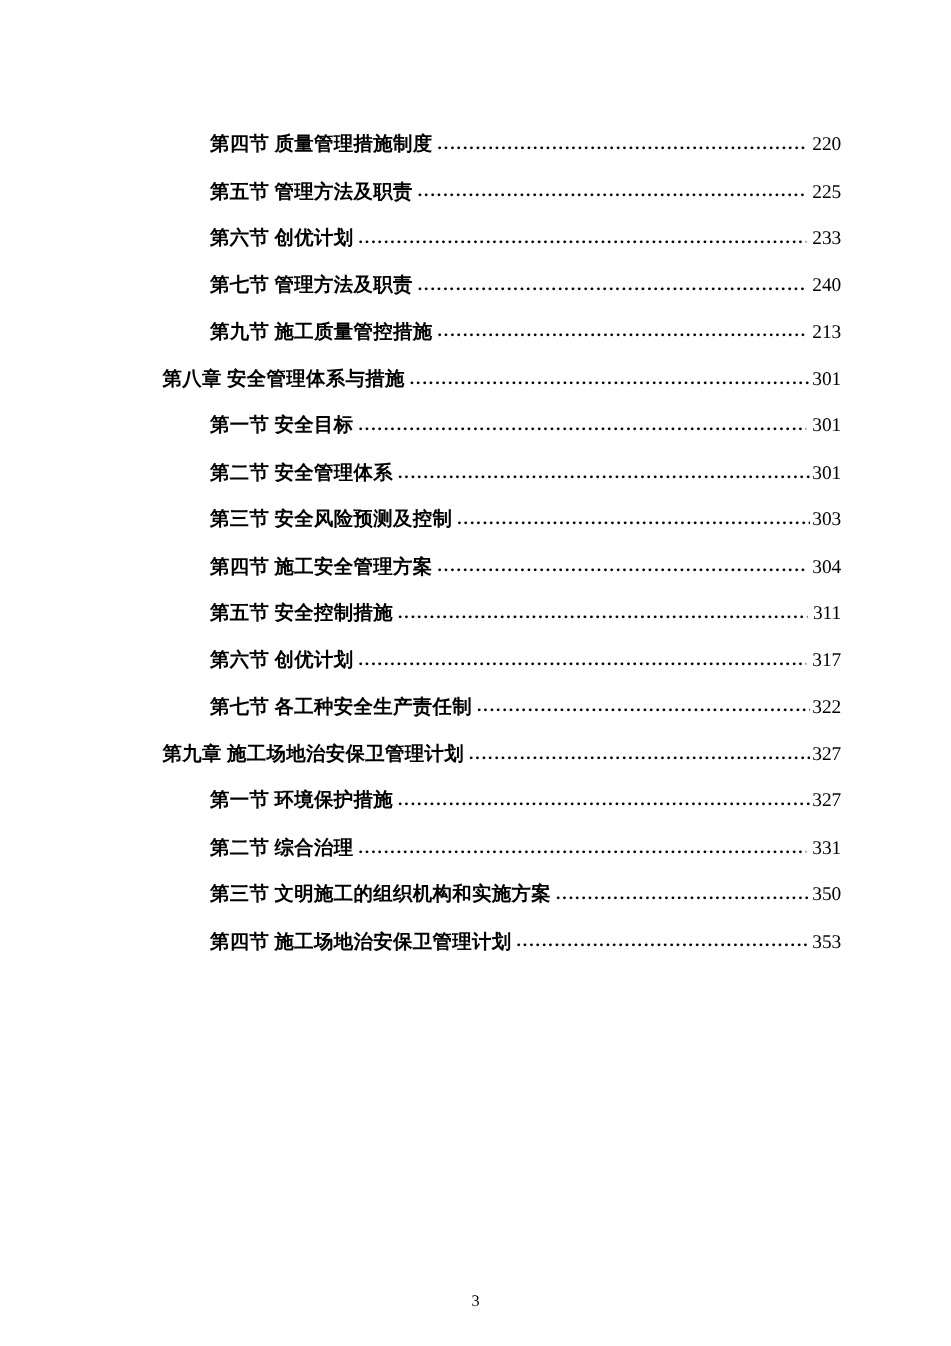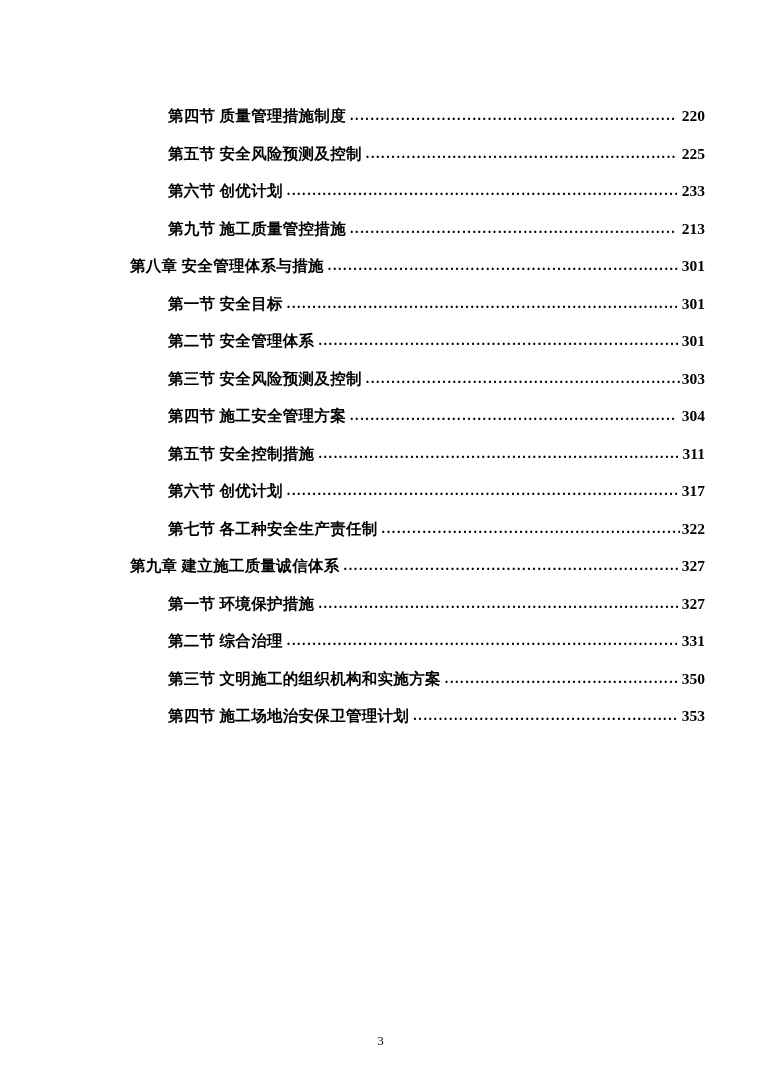--- a/index.html
+++ b/index.html
@@ -12,21 +12,21 @@
     height: 1077px;
     font-family: "Liberation Serif", "DejaVu Serif", serif;
     color: #000000;
     position: relative;
     overflow: hidden;
   }
   .page {
     width: 761px;
     height: 1077px;
     box-sizing: border-box;
-    padding: 108px 56px 40px 88px;
+    padding: 108px 88px 40px 88px;
     position: relative;
   }
   .toc {
     display: block;
   }
   .toc-entry {
     display: flex;
     align-items: baseline;
     font-size: 15.5px;
     line-height: 1;
@@ -55,21 +55,21 @@
     color: #000;
     position: relative;
     top: -1px;
   }
   .toc-dots::after {
     content: "......................................................................................................................................";
   }
   .toc-page {
     flex: 0 0 auto;
     text-align: center;
-    font-weight: bold;
+    font-weight: normal;
     font-size: 15.5px;
   }
   .toc-entry .gap-before-page {
     display: inline-block;
   }
   .footer {
     position: absolute;
     left: 0;
     right: 0;
     bottom: 28px;
@@ -84,30 +84,36 @@
 <div class="page">
 
   <div class="toc" id="toc-list">
       <div class="toc-entry level-2">
         <span class="toc-title">第四节 质量管理措施制度</span>
         <span class="toc-dots"></span>
         <span class="gap-before-page" style="width: 5px;"></span>
         <span class="toc-page">220</span>
       </div>
       <div class="toc-entry level-2">
-        <span class="toc-title">第五节 安全风险预测及控制</span>
+        <span class="toc-title">第五节 管理方法及职责</span>
         <span class="toc-dots"></span>
         <span class="gap-before-page" style="width: 5px;"></span>
         <span class="toc-page">225</span>
       </div>
       <div class="toc-entry level-2">
         <span class="toc-title">第六节 创优计划</span>
         <span class="toc-dots"></span>
         <span class="gap-before-page" style="width: 5px;"></span>
         <span class="toc-page">233</span>
+      </div>
+      <div class="toc-entry level-2">
+        <span class="toc-title">第七节 管理方法及职责</span>
+        <span class="toc-dots"></span>
+        <span class="gap-before-page" style="width: 5px;"></span>
+        <span class="toc-page">240</span>
       </div>
       <div class="toc-entry level-2">
         <span class="toc-title">第九节 施工质量管控措施</span>
         <span class="toc-dots"></span>
         <span class="gap-before-page" style="width: 5px;"></span>
         <span class="toc-page">213</span>
       </div>
       <div class="toc-entry level-1">
         <span class="toc-title">第八章 安全管理体系与措施</span>
         <span class="toc-dots"></span>
@@ -146,21 +152,21 @@
         <span class="toc-dots"></span>
         <span class="gap-before-page" style="width: 5px;"></span>
         <span class="toc-page">317</span>
       </div>
       <div class="toc-entry level-2">
         <span class="toc-title">第七节 各工种安全生产责任制</span>
         <span class="toc-dots"></span>
         <span class="toc-page">322</span>
       </div>
       <div class="toc-entry level-1">
-        <span class="toc-title">第九章 建立施工质量诚信体系</span>
+        <span class="toc-title">第九章 施工场地治安保卫管理计划</span>
         <span class="toc-dots"></span>
         <span class="toc-page">327</span>
       </div>
       <div class="toc-entry level-2">
         <span class="toc-title">第一节 环境保护措施</span>
         <span class="toc-dots"></span>
         <span class="toc-page">327</span>
       </div>
       <div class="toc-entry level-2">
         <span class="toc-title">第二节 综合治理</span>

